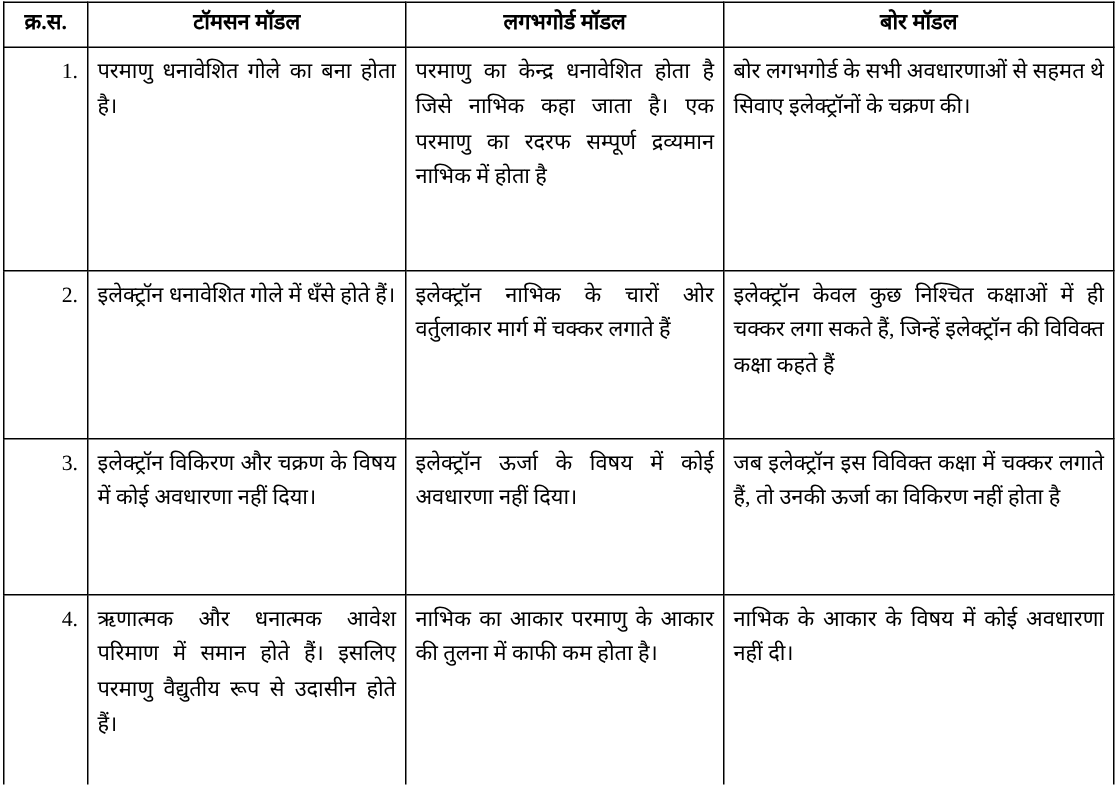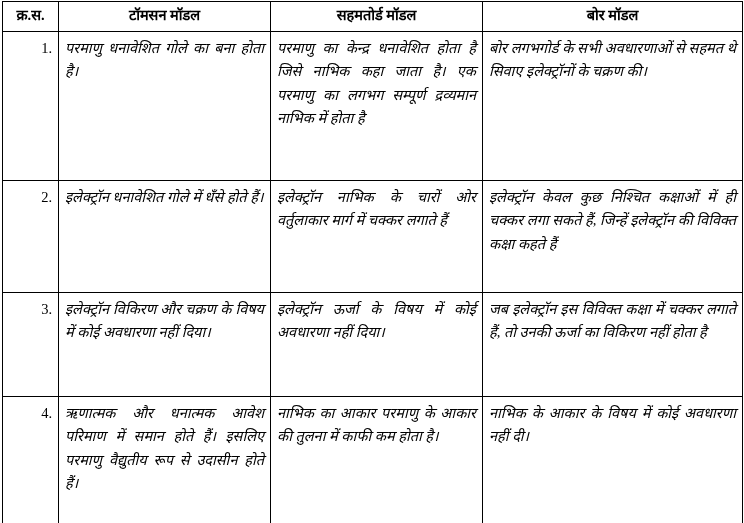--- a/index.html
+++ b/index.html
@@ -51,21 +51,20 @@
     padding-left: 2px;
     white-space: nowrap;
   }
   td.cell {
     text-align: justify;
     text-justify: inter-word;
     hyphens: none;
   }
   td.cell span.txt {
     display: block;
-    font-style: italic;
   }
   tr.r0 td { height: 137px; }
   tr.r1 td { height: 100px; }
   tr.r2 td { height: 92px; }
   tr.r3 td { height: 120px; }
 </style>
 </head>
 <body>
 
 <div class="page">
@@ -73,32 +72,32 @@
     <colgroup>
       <col class="c0">
         <col class="c1">
         <col class="c2">
         <col class="c3">
     </colgroup>
     <thead>
       <tr>
         <th>क्र.स.</th>
         <th>टॉमसन मॉडल</th>
-        <th>सहमतोर्ड मॉडल</th>
+        <th>लगभगोर्ड मॉडल</th>
         <th>बोर मॉडल</th>
       </tr>
     </thead>
     <tbody>
       <tr class="r0">
         <td class="num">1.</td>
         <td class="cell">
             <span class="txt">परमाणु धनावेशित गोले का बना होता है।</span>
           </td>
         <td class="cell">
-            <span class="txt">परमाणु का केन्द्र धनावेशित होता है जिसे नाभिक कहा जाता है। एक परमाणु का लगभग सम्पूर्ण द्रव्यमान नाभिक में होता है</span>
+            <span class="txt">परमाणु का केन्द्र धनावेशित होता है जिसे नाभिक कहा जाता है। एक परमाणु का रदरफ सम्पूर्ण द्रव्यमान नाभिक में होता है</span>
           </td>
         <td class="cell">
             <span class="txt">बोर लगभगोर्ड के सभी अवधारणाओं से सहमत थे सिवाए इलेक्ट्रॉनों के चक्रण की।</span>
           </td>
       </tr>
       <tr class="r1">
         <td class="num">2.</td>
         <td class="cell">
             <span class="txt">इलेक्ट्रॉन धनावेशित गोले में धँसे होते हैं।</span>
           </td>

